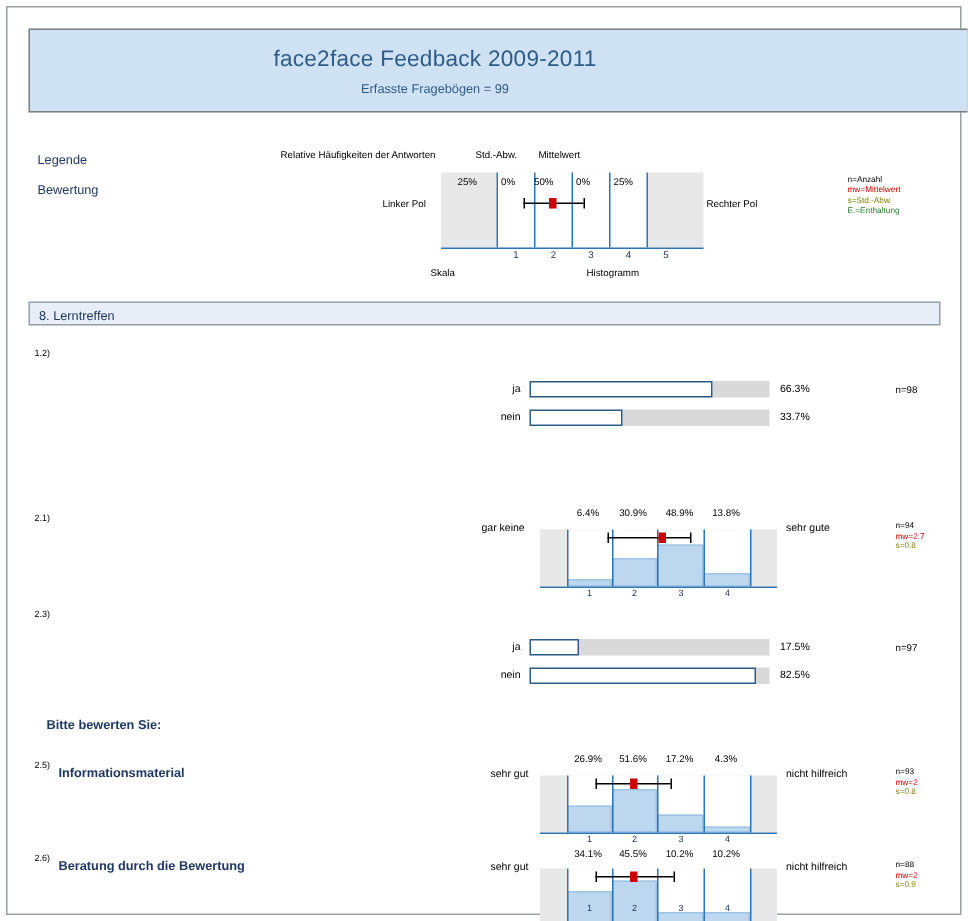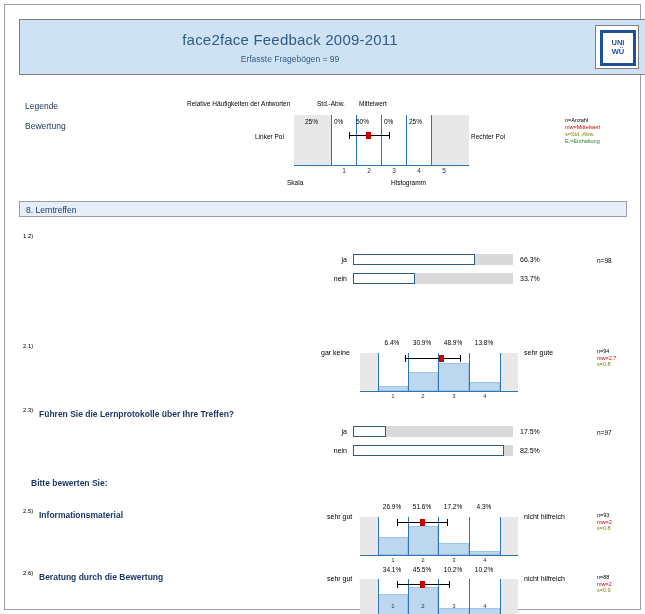--- a/index.html
+++ b/index.html
@@ -88,28 +88,20 @@
   .whisker-cap{position:absolute;width:1px;height:7px;background:#000;}
 </style>
 </head>
 <body>
 
 <div class="page">
 
   <div class="header">
     <div class="header-title">face2face Feedback  2009-2011</div>
     <div class="header-sub">Erfasste Fragebögen = 99</div>
-    <div class="logo">
-      <div class="logo-inner">
-        <div class="logo-text">
-          <div>UNI</div>
-          <div>WÜ</div>
-        </div>
-      </div>
-    </div>
   </div>
 
   <div class="legend-wrap">
     <div class="legend-label" style="left:6px;top:8px;">Legende</div>
     <div class="legend-label" style="left:6px;top:28px;">Bewertung</div>
 
     <div class="tiny" style="left:168px;top:7px;">Relative Häufigkeiten der Antworten</div>
     <div class="tiny" style="left:298px;top:7px;">Std.-Abw.</div>
     <div class="tiny" style="left:340px;top:7px;">Mittelwert</div>
 
@@ -202,21 +194,20 @@
 
   <div class="polelabel" style="left:316px;top:344px;">gar keine</div>
   <div class="polelabel" style="left:519px;top:344px;">sehr gute</div>
   <div class="stats" style="left:592px;top:343px;">
     <div style="color:#000000;">n=94</div>
     <div style="color:#cc0000;">mw=2.7</div>
     <div style="color:#7f7f00;">s=0.8</div>
   </div>
 
   <div class="qnum" style="left:18px;top:402px;">2.3)</div>
-  <div class="qtext" style="left:34px;top:404px;">Führen Sie die Lernprotokolle über Ihre Treffen?</div>
 
   <div class="barlabel" style="left:312px;top:423px;width:30px;">ja</div>
   <div class="bar-track" style="left:348px;top:421px;width:160px;"></div>
   <div class="bar-fill" style="left:348px;top:421px;width:33px;"></div>
   <div class="barpct" style="left:515px;top:423px;">17.5%</div>
 
   <div class="barlabel" style="left:312px;top:442px;width:30px;">nein</div>
   <div class="bar-track" style="left:348px;top:440px;width:160px;"></div>
   <div class="bar-fill" style="left:348px;top:440px;width:151px;"></div>
   <div class="barpct" style="left:515px;top:442px;">82.5%</div>

